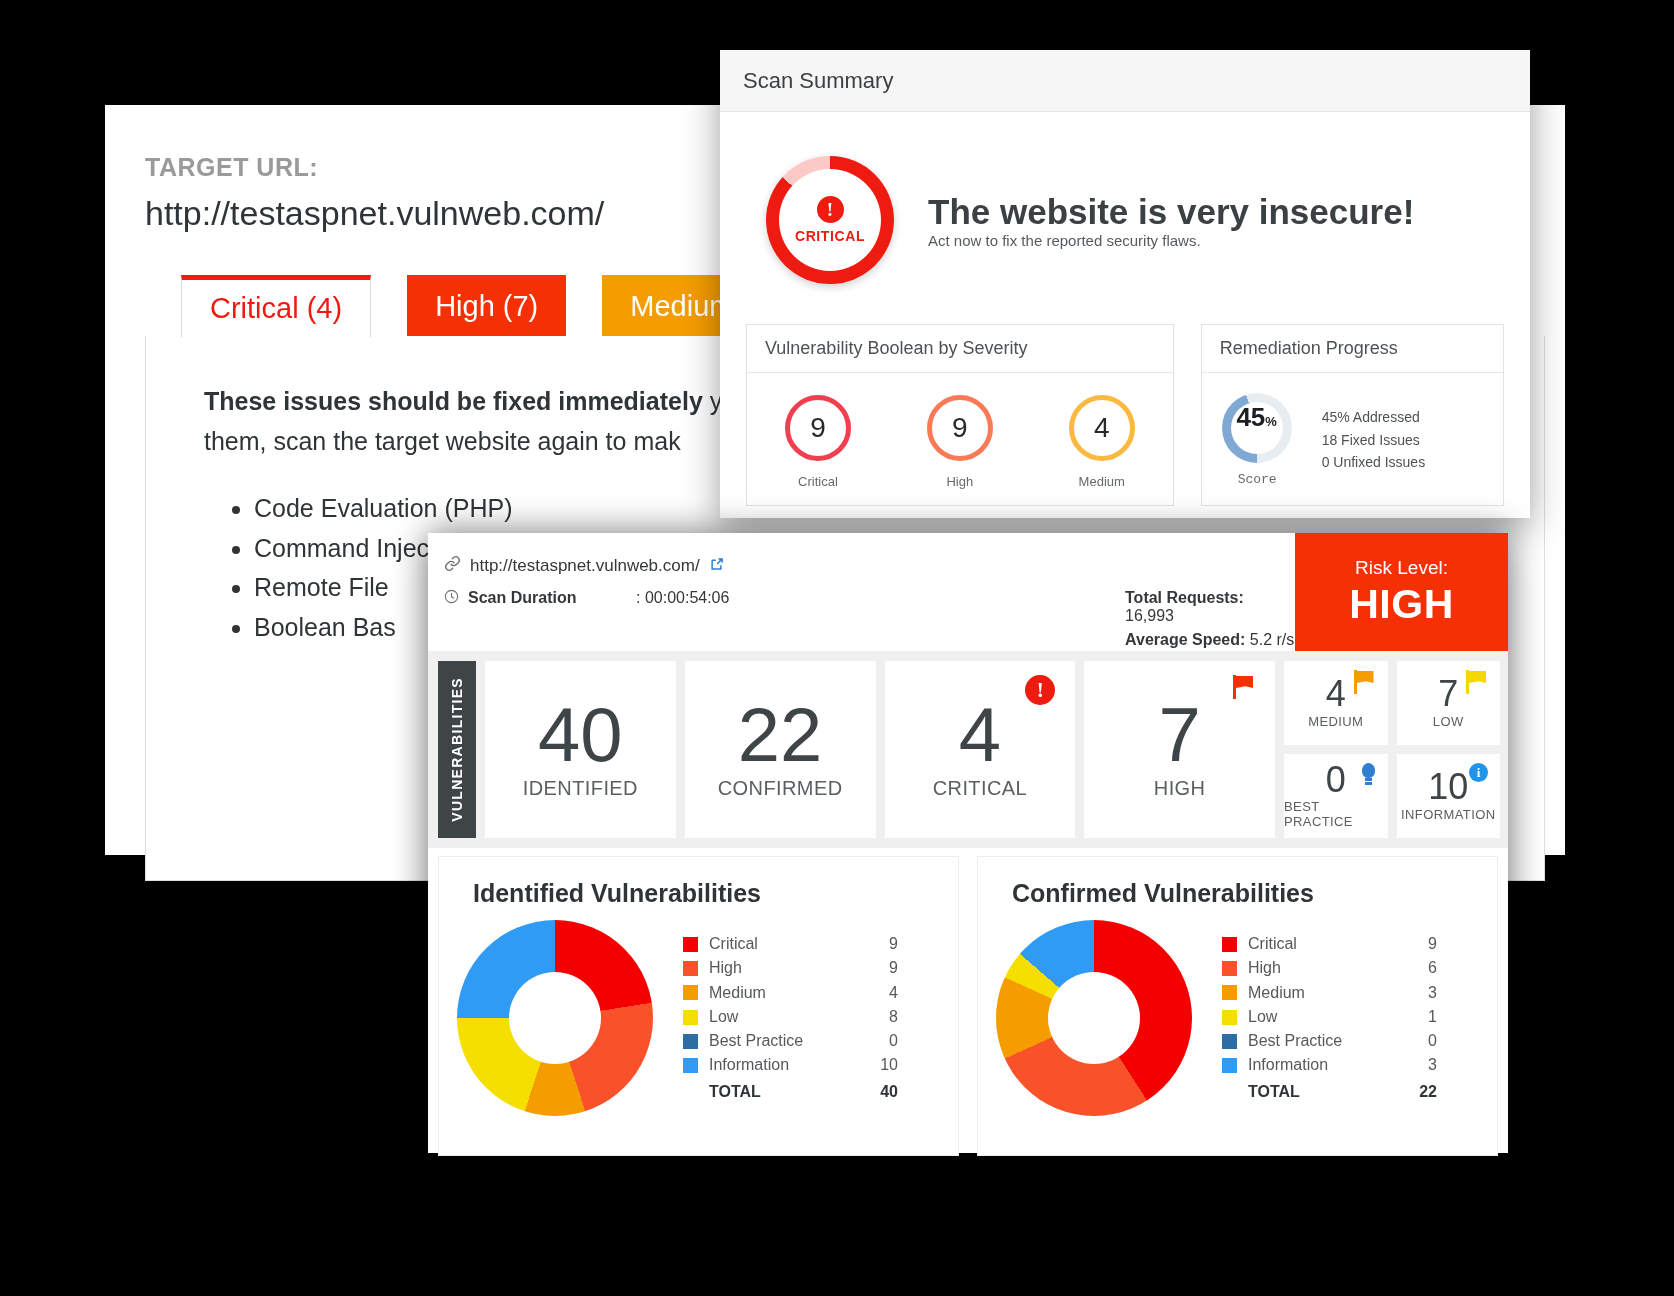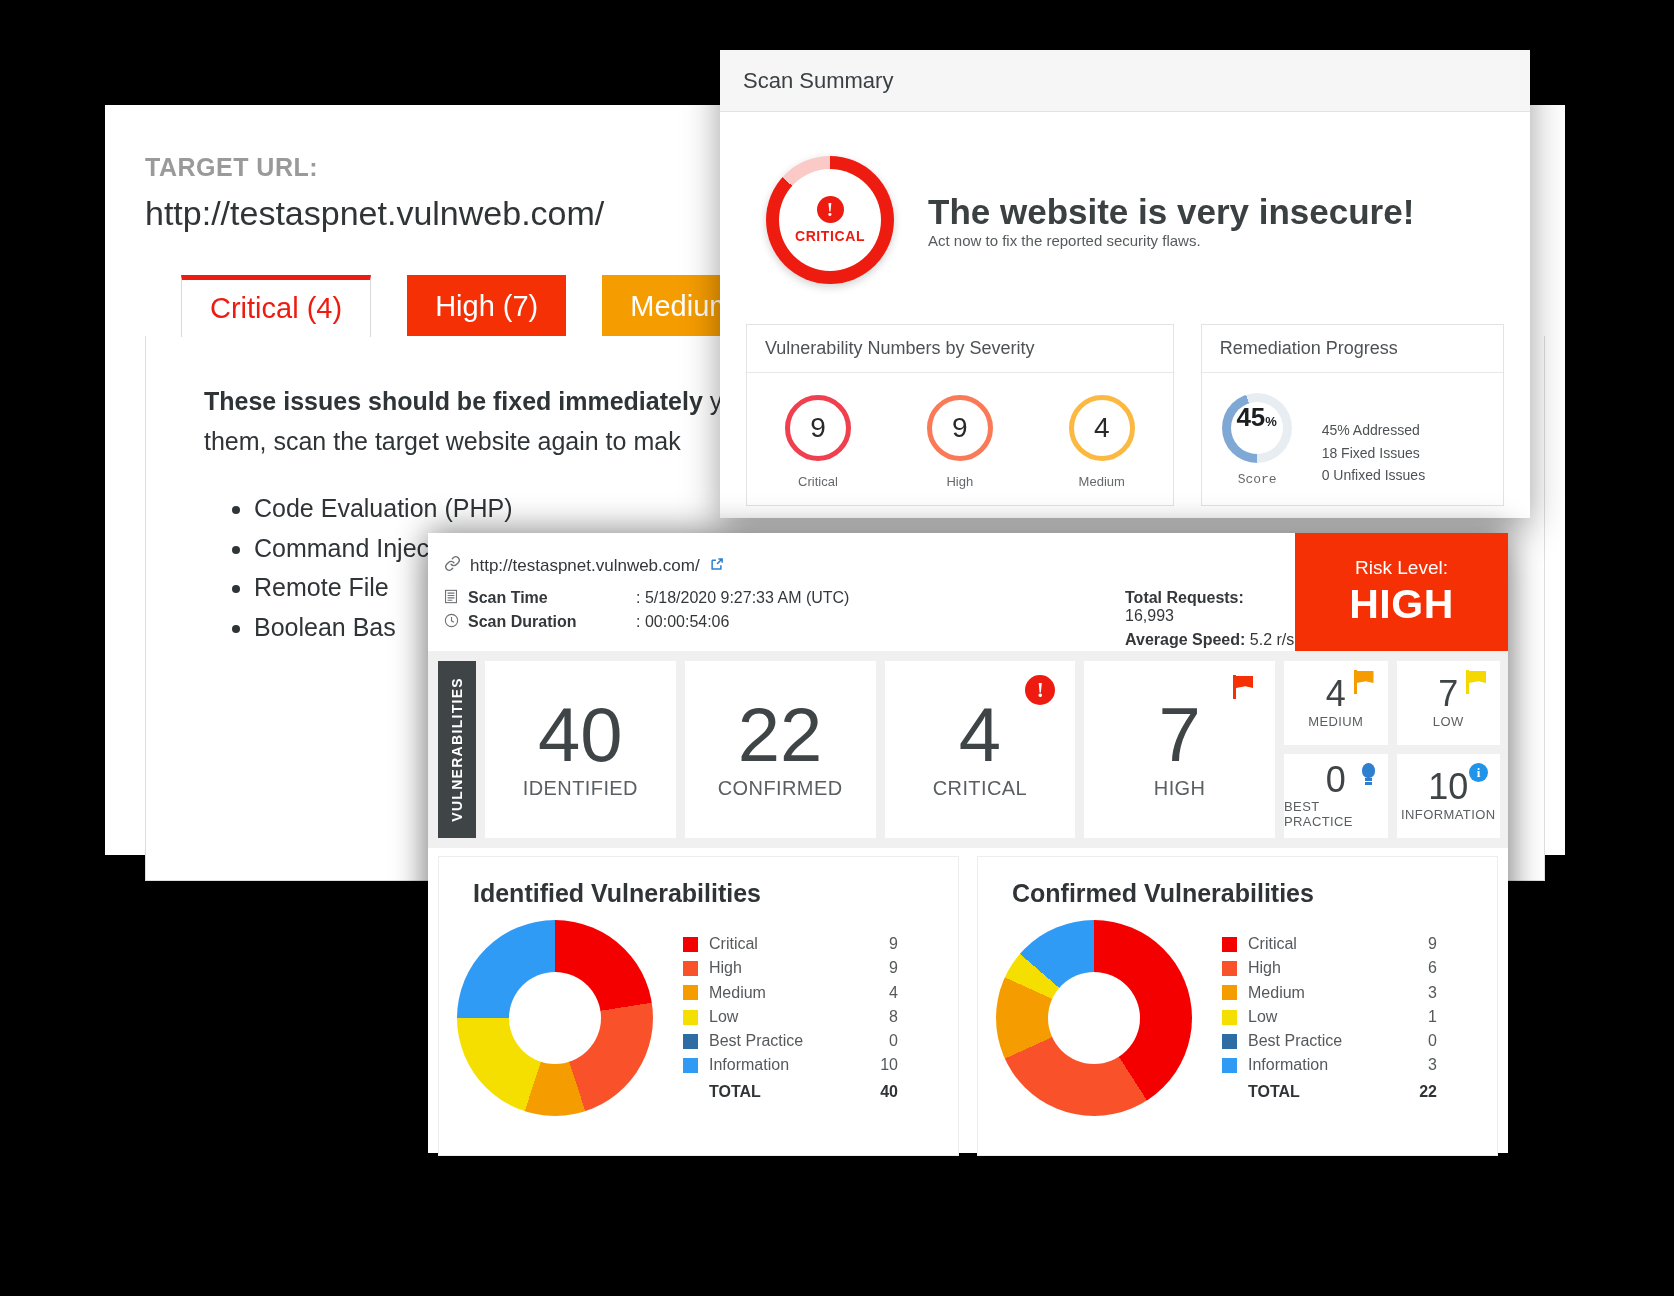--- a/index.html
+++ b/index.html
@@ -104,21 +104,21 @@
   .sev-circle {
     width: 66px; height: 66px; border-radius: 50%;
     display: flex; align-items: center; justify-content: center;
     font-size: 28px; color: #27292b; background: #fff;
   }
   .sev-circle.critical { border: 5px solid #f04050; }
   .sev-circle.high { border: 5px solid #fa7a58; }
   .sev-circle.medium { border: 5px solid #fcb942; }
   .sev-cap { font-size: 13px; color: #65696c; margin-top: 13px; }
 
-  .rem-row { display: flex; align-items: flex-end; padding: 20px 14px 10px 20px; }
+  .rem-row { display: flex; align-items: center; padding: 20px 14px 10px 20px; }
   .rem-ring { position: relative; width: 70px; height: 70px; }
   .rem-ring-bg {
     position: absolute; inset: 0; border-radius: 50%;
     background: conic-gradient(from 180deg, #7fa8d4 0deg 162deg, #e8edf2 162deg 360deg);
   }
   .rem-ring-in {
     position: absolute; inset: 9px; border-radius: 50%; background: #fff;
     display: flex; align-items: baseline; justify-content: center;
   }
   .rem-val { font-size: 26px; font-weight: bold; color: #1c1f21; }
@@ -280,21 +280,21 @@
         </div>
         <div>
           <div class="hero-title">The website is very insecure!</div>
           <div class="hero-sub">Act now to fix the reported security flaws.</div>
         </div>
       </div>
 
       <div class="ss-cards">
 
         <div class="ss-card card-sev">
-          <div class="ss-card-head">Vulnerability Numbers by Severity</div>
+          <div class="ss-card-head">Vulnerability Boolean by Severity</div>
           <div class="sev-row">
             <div class="sev-item">
               <div class="sev-circle critical">9</div>
               <div class="sev-cap">Critical</div>
             </div>
             <div class="sev-item">
               <div class="sev-circle high">9</div>
               <div class="sev-cap">High</div>
             </div>
             <div class="sev-item">
@@ -345,30 +345,20 @@
             <svg width="15" height="15" viewBox="0 0 24 24" fill="none" stroke="#2f7fd1" stroke-width="2.4">
               <path d="M5 5h6M5 5v14h14v-6"></path>
                 <path d="M13 11l7-7M15 3h6v6"></path>
             </svg>
           </span>
         </div>
         <div class="meta-grid">
           <div class="meta-left">
             <div class="meta-line">
               <span class="meta-ico">
-                <svg width="14" height="15" viewBox="0 0 20 22" fill="none" stroke="#6d7276" stroke-width="1.6">
-                  <rect x="2" y="2" width="16" height="18"></rect>
-                    <path d="M5 6h10M5 9.5h10M5 13h10M5 16.5h7"></path>
-                </svg>
-              </span>
-              <span class="meta-key">Scan Time</span>
-              <span class="meta-val">: 5/18/2020 9:27:33 AM (UTC)</span>
-            </div>
-            <div class="meta-line">
-              <span class="meta-ico">
                 <svg width="15" height="15" viewBox="0 0 22 22" fill="none" stroke="#6d7276" stroke-width="1.6">
                   <circle cx="11" cy="11" r="9"></circle>
                     <path d="M11 6v5.5l3.5 2"></path>
                 </svg>
               </span>
               <span class="meta-key">Scan Duration</span>
               <span class="meta-val">: 00:00:54:06</span>
             </div>
           </div>
           <div class="meta-right">

